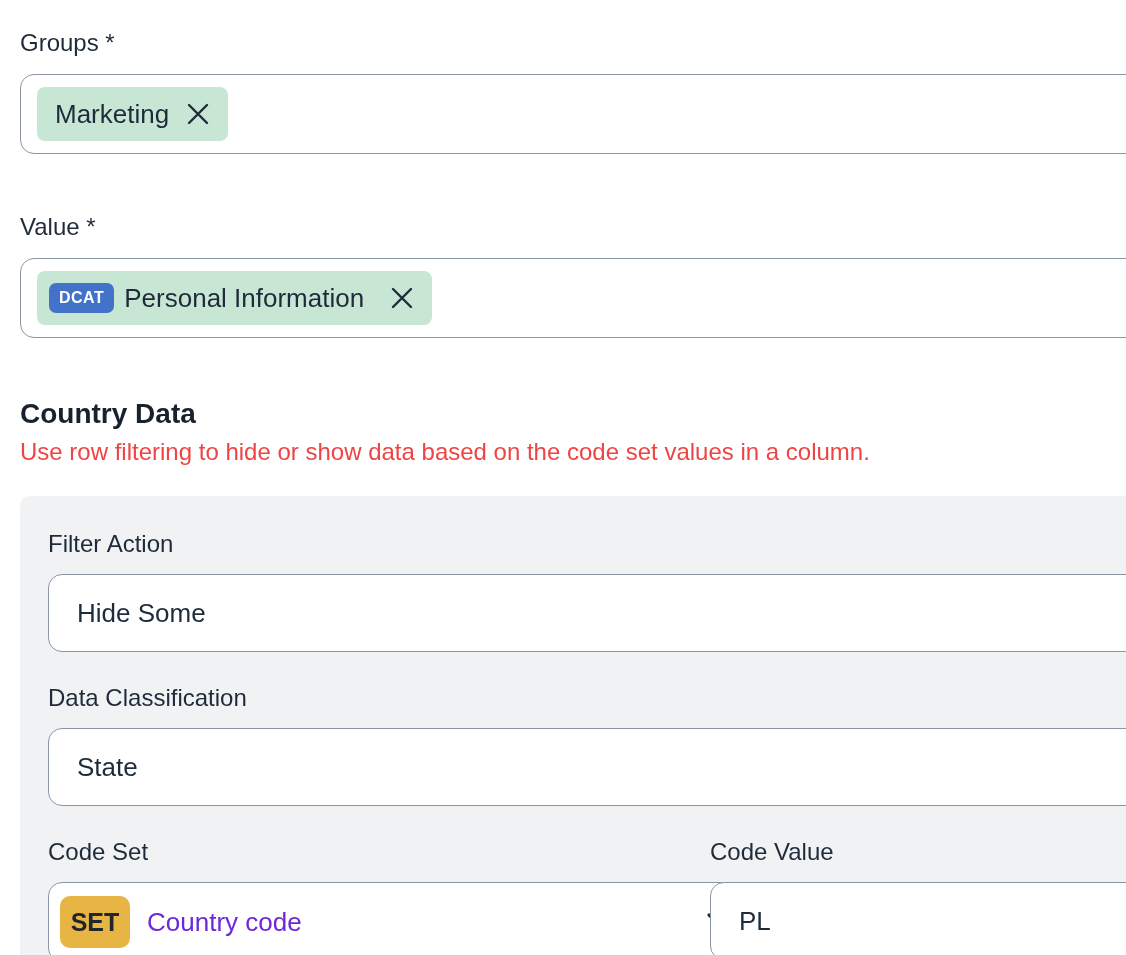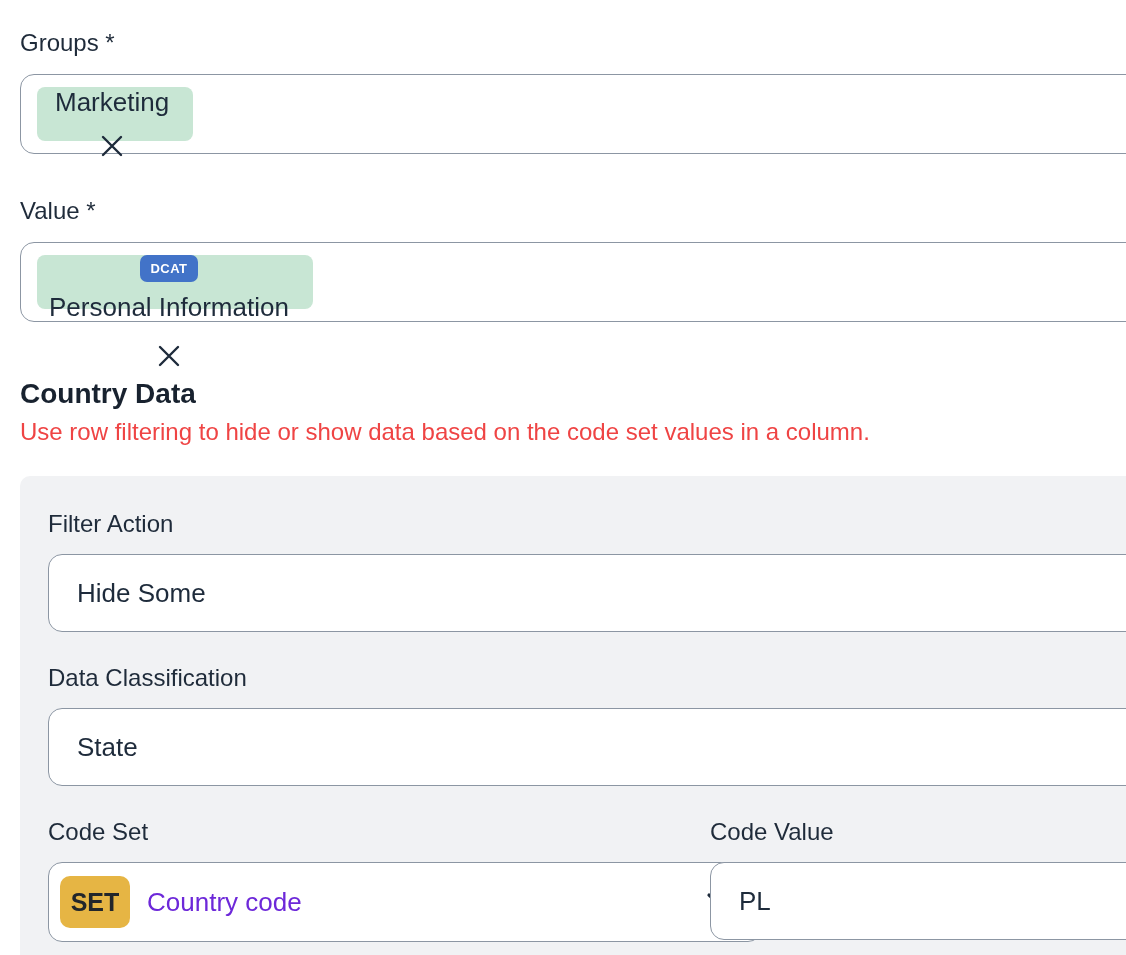--- a/index.html
+++ b/index.html
@@ -23,44 +23,43 @@
   .tag-field {
     width: 1166px;
     height: 80px;
     background: #ffffff;
     border: 1px solid #8c96a3;
     border-radius: 14px;
     display: flex;
     align-items: center;
     padding: 0 16px;
   }
-  .field-block { margin-bottom: 44px; }
+  .field-block { margin-bottom: 60px; }
 
   .tag {
     display: inline-flex;
     align-items: center;
     height: 54px;
     background: #c8e6d4;
     border-radius: 8px;
-    padding: 0 24px 0 18px;
+    padding: 0 16px 0 18px;
     font-size: 26px;
     color: #1e2b3b;
     gap: 15px;
-    flex-direction: column;
   }
   .tag.with-badge { padding-left: 12px; gap: 10px; }
 
   .mini-badge {
     display: inline-flex;
     align-items: center;
     justify-content: center;
     background: #4273c8;
     color: #ffffff;
     font-weight: bold;
-    font-size: 13px;
+    font-size: 16px;
     letter-spacing: 0.5px;
     border-radius: 7px;
     padding: 6px 10px;
   }
   .tag .spacer { width: 4px; }
 
   .x-btn {
     display: inline-flex;
     align-items: center;
     justify-content: center;

